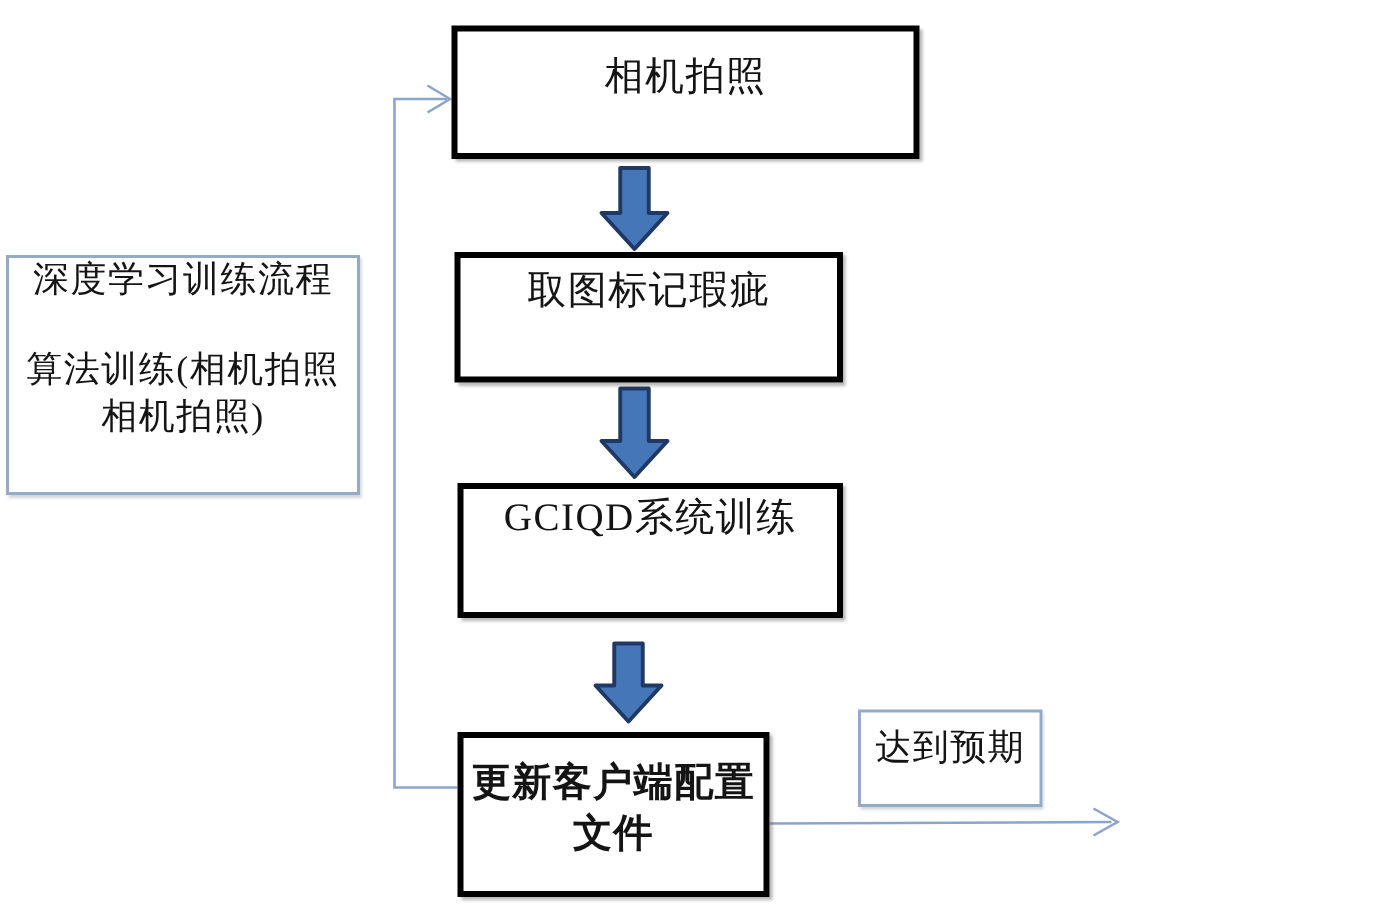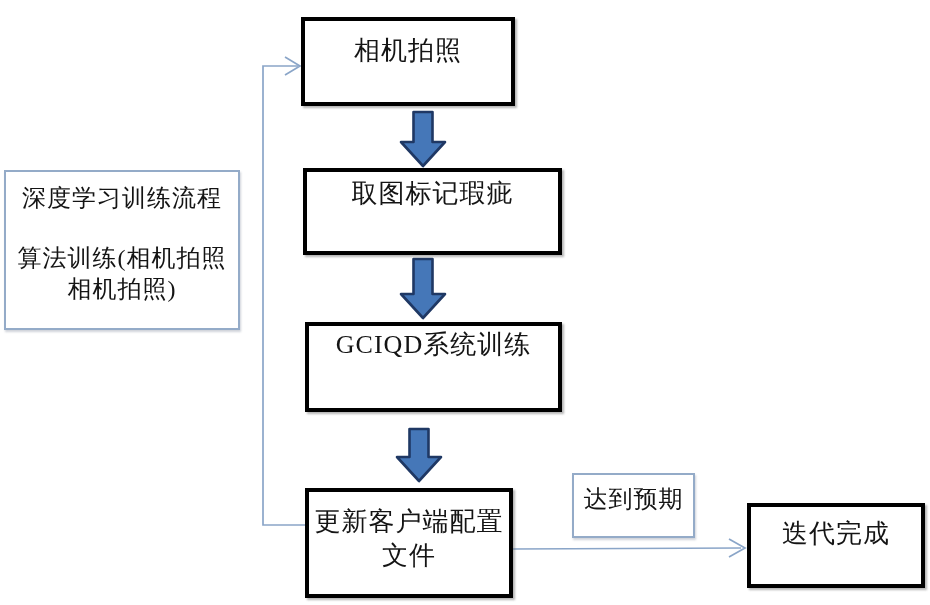--- a/index.html
+++ b/index.html
@@ -37,27 +37,27 @@
     border: 4px solid #000000;
     box-shadow: 2px 2px 2px rgba(90,90,90,0.45);
   }
   .node-light {
     border: 2px solid #94abc8;
     box-shadow: 1px 2px 2px rgba(120,130,150,0.35);
   }
   .label-lg { font-size: 26px; letter-spacing: 1px; line-height: 34px; }
   .label-md { font-size: 24px; letter-spacing: 1px; line-height: 31px; }
 
-  .node-camera  { left: 301px; top: 17px;  width: 214px; height: 89px;  padding-top: 13px; }
+  .node-camera  { left: 301px; top: 17px;  width: 312px; height: 89px;  padding-top: 13px; }
   .node-mark    { left: 303px; top: 168px; width: 259px; height: 87px;  padding-top: 5px; }
   .node-train   { left: 305px; top: 322px; width: 257px; height: 90px;  padding-top: 2px; }
-  .node-update  { left: 305px; top: 488px; width: 208px; height: 110px; padding-top: 13px; flex-direction: column; align-items: center; justify-content: flex-start; }
+  .node-update  { left: 305px; top: 488px; width: 208px; height: 110px; padding-top: 13px; flex-direction: column; align-items: center; justify-content: flex-start; font-weight: bold; }
   .node-done    { left: 747px; top: 503px; width: 178px; height: 85px;  padding-top: 10px; }
 
-  .legend-box   { left: 4px;   top: 170px; width: 236px; height: 160px; padding-top: 11px; flex-direction: column; align-items: center; justify-content: flex-start; }
+  .legend-box   { left: 4px;   top: 170px; width: 236px; height: 160px; flex-direction: column; align-items: center; justify-content: flex-start; }
   .legend-line1 { margin-bottom: 29px; display: block; }
   .expect-box   { left: 572px; top: 473px; width: 123px; height: 65px;  padding-top: 9px; }
 
   .thin-line {
     fill: none;
     stroke: #8aa5c8;
     stroke-width: 1.7;
     stroke-linejoin: miter;
   }
   .block-arrow {
@@ -104,17 +104,14 @@
 
   <div class="node node-black node-update label-lg">
     <span>更新客户端配置</span>
     <span>文件</span>
   </div>
 
   <div class="node node-light expect-box label-md">
     <span>达到预期</span>
   </div>
 
-  <div class="node node-black node-done label-lg">
-    <span>迭代完成</span>
-  </div>
 
 </div>
 
 </body></html>

